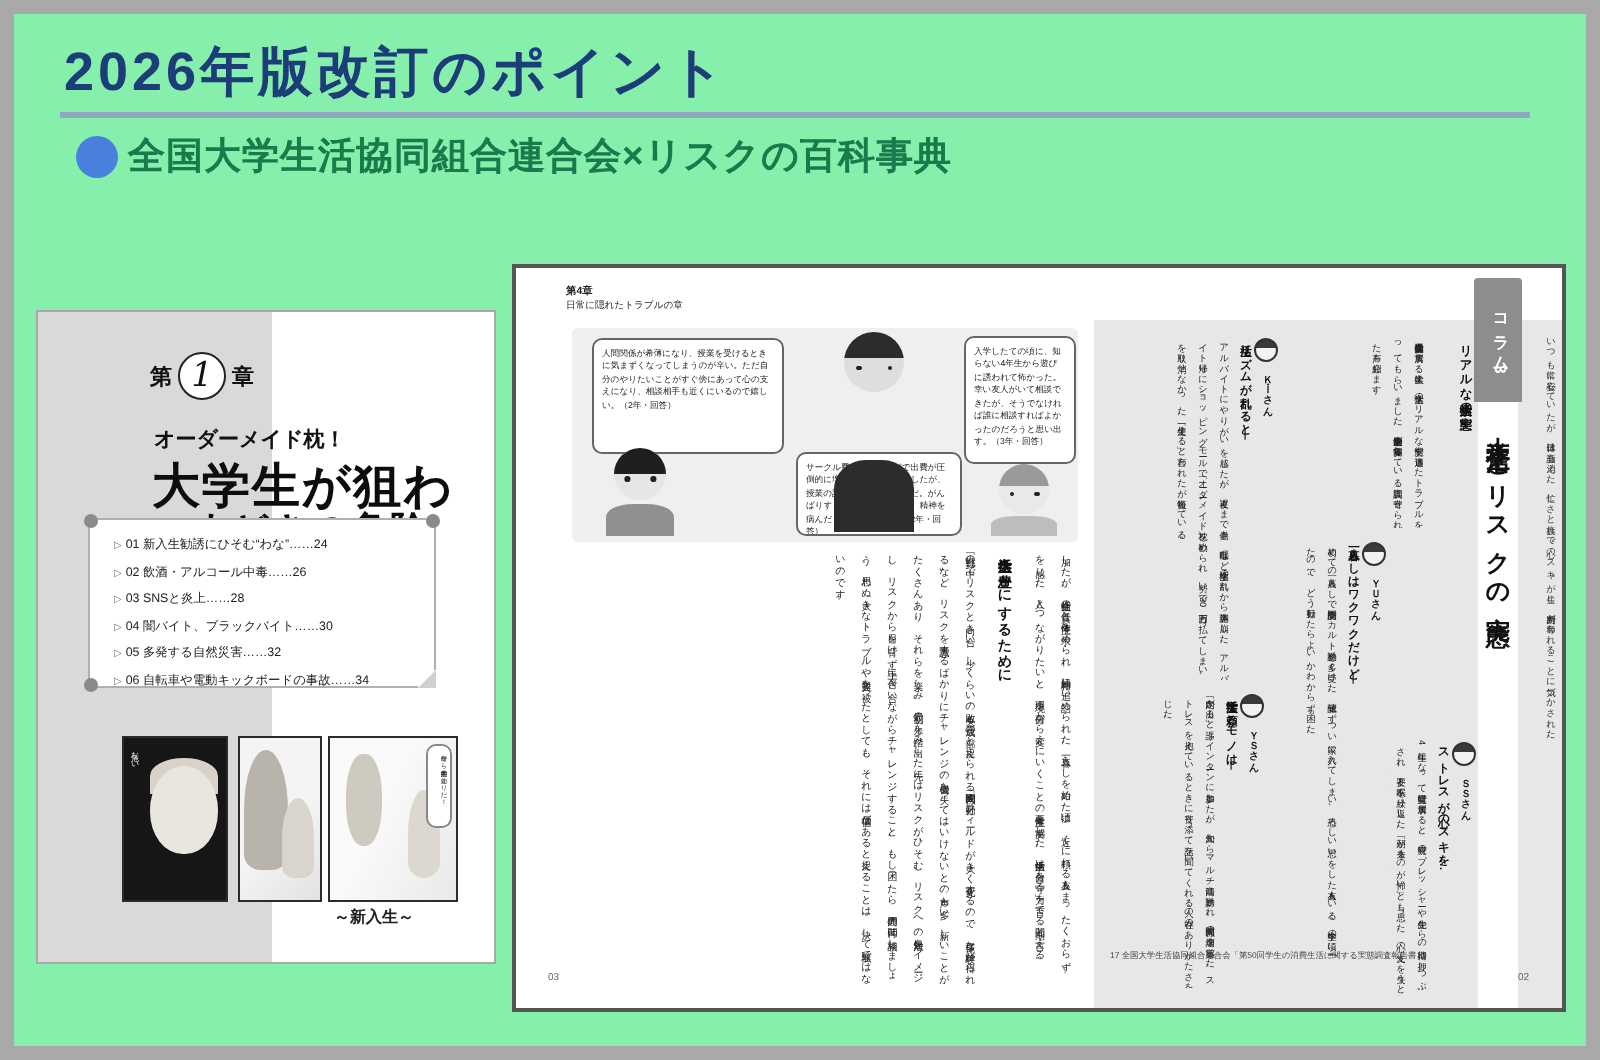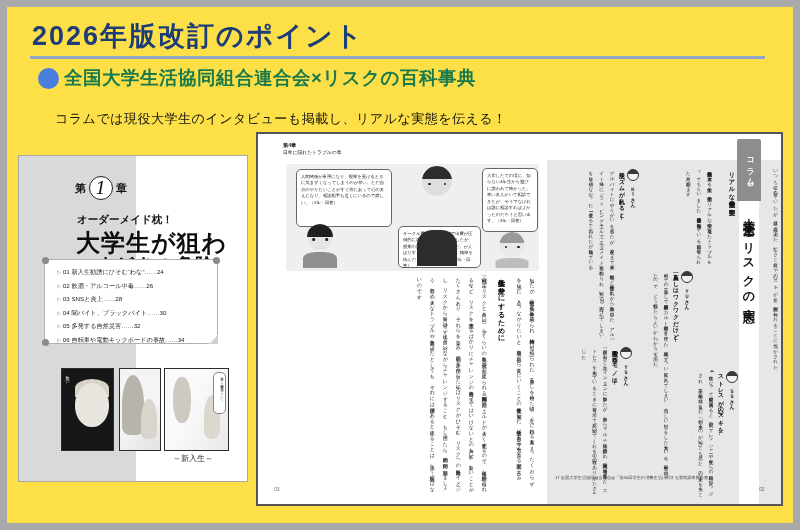--- a/index.html
+++ b/index.html
@@ -1,17 +1,17 @@
 <!DOCTYPE html>
 <html><head>
 <meta charset="utf-8">
 <style>
   * { margin:0; padding:0; box-sizing:border-box; }
   html,body { width:800px; height:530px; font-family:"Liberation Sans","DejaVu Sans",sans-serif; }
-  #canvas { position:relative; width:800px; height:530px; background:#fde047; overflow:hidden; }
+  #canvas { position:relative; width:800px; height:530px; background:#86efac; overflow:hidden; }
   #frame { position:absolute; inset:0; border:7px solid #a9a9a9; pointer-events:none; z-index:60; }
   .abs { position:absolute; }
 
   
   .page-title { left:32px; top:18px; font-size:27px; font-weight:bold; color:#1c3d78; letter-spacing:2px; }
   .title-rule { left:30px; top:56px; width:735px; height:3px; background:#8ea7c2; }
   .bullet-dot { left:38px; top:68px; width:21px; height:21px; border-radius:50%; background:#4a80dd; }
   .point-head { left:64px; top:65px; font-size:18.5px; font-weight:bold; color:#1a7a4c; letter-spacing:0.5px; }
   .point-line1 { left:55px; top:92px; font-size:13px; color:#111; letter-spacing:0.5px; }
   .point-line2 { left:55px; top:110px; font-size:13px; color:#111; letter-spacing:0.5px; }
@@ -36,21 +36,21 @@
   .p1-face { position:absolute; right:4px; top:14px; width:34px; height:44px; border-radius:50% 50% 48% 48%; background:#e9e6df; }
   .p1-bang { position:absolute; right:4px; top:10px; width:34px; height:18px; border-radius:50% 50% 0 0; background:#d8d3c8; }
   .p1-txt { position:absolute; left:3px; top:4px; writing-mode:vertical-rl; color:#eee; font-size:4px; }
   .p2 { left:100px; top:212px; width:42px; height:83px; background:linear-gradient(135deg,#f4f4f4 55%,#e2e2e2 100%); }
   .p2-a { position:absolute; left:2px; top:6px; width:22px; height:60px; border-radius:50% 50% 8px 8px; background:#b9b4ab; }
   .p2-b { position:absolute; right:3px; top:30px; width:16px; height:40px; border-radius:50% 50% 6px 6px; background:#d9d5cd; }
   .p3 { left:145px; top:212px; width:65px; height:83px; background:linear-gradient(115deg,#fafafa 40%,#e9e9e9 100%); }
   .p3-a { position:absolute; left:8px; top:8px; width:18px; height:46px; border-radius:45%; background:#cfcabf; }
   .p3-b { position:absolute; right:8px; top:26px; width:16px; height:44px; border-radius:50% 50% 8px 8px; background:#ddd8cf; }
   .p3-bub { position:absolute; right:2px; top:3px; width:13px; height:42px; background:#fff; border:0.5px solid #888; border-radius:5px; writing-mode:vertical-rl; font-size:3.2px; color:#333; padding:2px 1px; overflow:hidden; }
-  .manga-cap { left:138px; top:297px; width:72px; text-align:center; font-size:8px; font-weight:normal; color:#222; }
+  .manga-cap { left:148px; top:297px; width:72px; text-align:left; font-size:8px; font-weight:bold; color:#222; }
 
   
   .spread { left:256px; top:132px; width:527px; height:374px; background:#fff; border:2px solid #555; overflow:hidden; }
   .sp-h1 { left:25px; top:8px; font-size:5.2px; font-weight:bold; color:#222; }
   .sp-h2 { left:25px; top:15px; font-size:4.8px; color:#222; }
   .illus { left:28px; top:30px; width:253px; height:107px; background:#efefef; border-radius:3px; overflow:hidden; }
   .bub { position:absolute; background:#fff; border:0.8px solid #666; border-radius:5px; font-size:4.3px; line-height:1.5; color:#222; padding:4px; overflow:hidden; }
   .bub1 { left:10px; top:5px; width:96px; height:58px; }
   .bub2 { left:112px; top:62px; width:83px; height:42px; }
   .bub3 { left:196px; top:4px; width:56px; height:64px; }
@@ -101,21 +101,20 @@
 </head>
 <body>
 
 <div id="canvas">
   <div id="frame"></div>
 
   <div class="abs page-title">2026年版改訂のポイント</div>
   <div class="abs title-rule"></div>
   <div class="abs bullet-dot"></div>
   <div class="abs point-head">全国大学生活協同組合連合会×リスクの百科事典</div>
-  <div class="abs point-line2">コラムでは現役大学生のインタビューも掲載し、リアルな実態を伝える！</div>
 
   <div class="abs chap-page">
     <div class="abs chap-gray"></div>
     <div class="abs chap-badge">
       <span class="pre">第</span>
       <span class="chap-circle">1</span>
       <span class="suf">章</span>
     </div>
     <div class="abs chap-notice">オーダーメイド枕！</div>
     <div class="abs chap-t1">大学生が狙われる</div>

